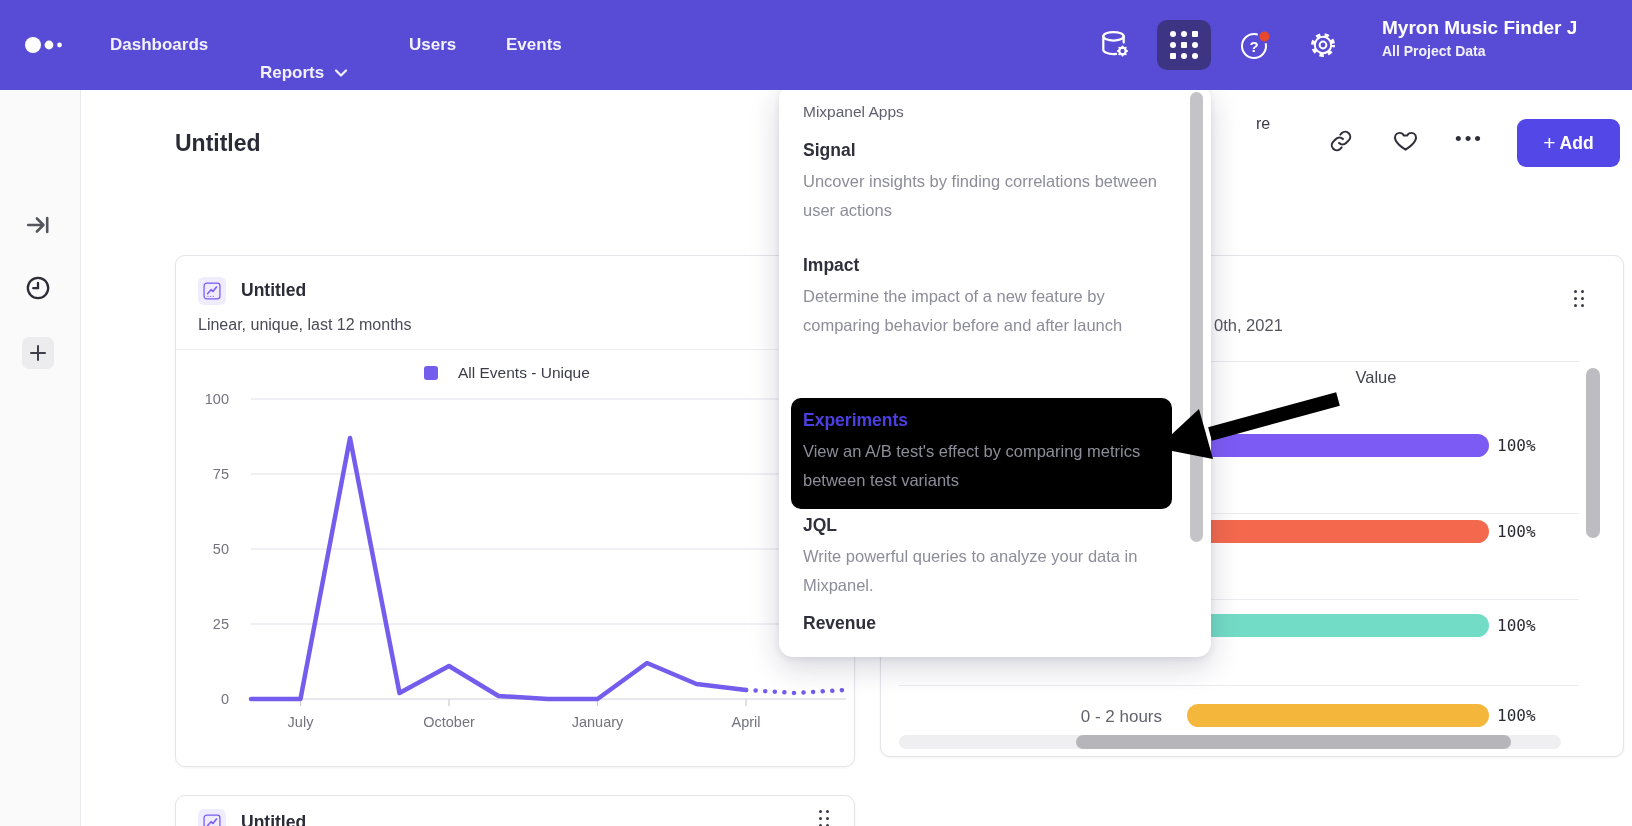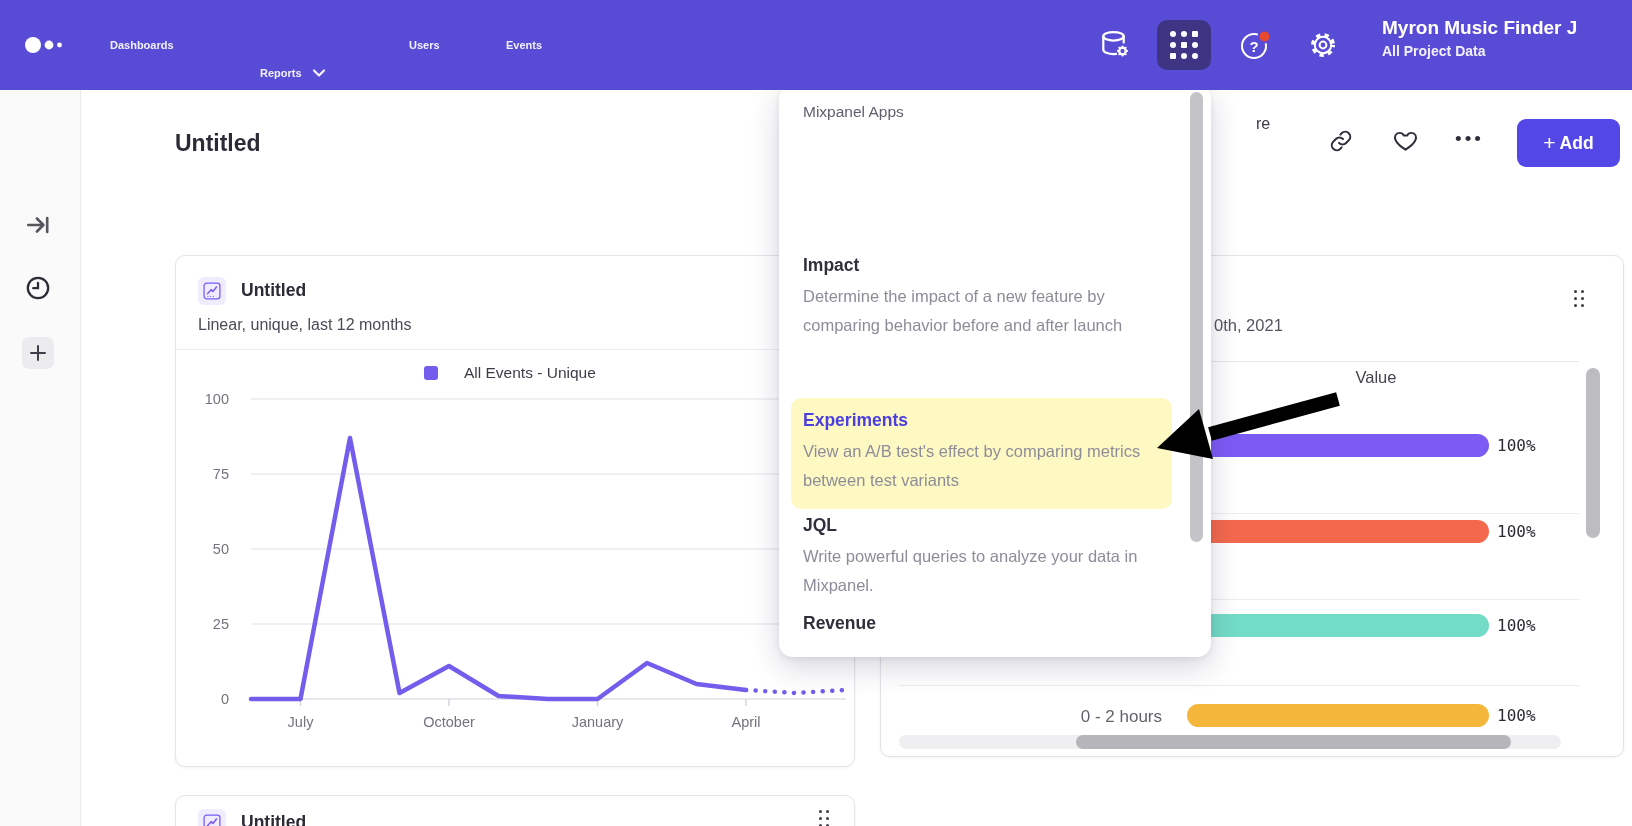--- a/index.html
+++ b/index.html
@@ -2,21 +2,21 @@
 <html><head>
 <meta charset="utf-8">
 <style>
   html,body{margin:0;padding:0;}
   body{font-family:"Liberation Sans",sans-serif;}
   #app{position:relative;width:1632px;height:826px;overflow:hidden;background:#ffffff;}
 
   
   .navbar{position:absolute;left:0;top:0;width:1632px;height:90px;background:#584bd6;z-index:10;}
   .nav-item{position:absolute;top:0;height:90px;display:flex;align-items:center;color:#f2f1fd;
-            font-size:11px;font-weight:600;cursor:pointer;}
+            font-size:17px;font-weight:600;cursor:pointer;}
   .searchbox{position:absolute;left:611px;top:18px;width:431px;height:48px;border:1.5px solid rgba(255,255,255,.38);
              border-radius:10px;background:rgba(255,255,255,.06);display:flex;align-items:center;box-sizing:border-box;
              padding:0 26px 0 32px;cursor:text;}
   .search-ph{color:rgba(255,255,255,.85);font-size:17px;font-weight:600;margin-left:24px;}
   .search-sc{color:rgba(255,255,255,.55);font-size:16px;margin-left:auto;}
   .nav-icon{position:absolute;top:0;height:90px;display:flex;align-items:center;cursor:pointer;}
   .apps-tile{position:absolute;left:1157px;top:20px;width:54px;height:50px;background:#3d3583;border-radius:10px;
              display:flex;align-items:center;justify-content:center;cursor:pointer;}
   .tile-grid{display:grid;grid-template-columns:repeat(3,6px);grid-template-rows:repeat(3,6px);gap:5px;}
   .tile-grid i{background:#fff;display:block;}
@@ -32,21 +32,21 @@
   .plusbox{background:#ececee;border-radius:7px;}
 
   
   .card{position:absolute;background:#fff;border:1px solid #e4e4e9;border-radius:10px;
         box-shadow:0 1px 3px rgba(20,20,50,.05);z-index:1;}
   .card-title{font-size:17.5px;font-weight:700;color:#2c2c38;}
   .icon-chip{position:absolute;width:28px;height:28px;background:#efecfe;border-radius:6px;
              display:flex;align-items:center;justify-content:center;}
   .subtitle{font-size:16px;color:#4b4b57;}
   .hline{position:absolute;height:1px;background:#ececf1;}
-  .legend{position:absolute;display:flex;align-items:center;gap:26px;}
+  .legend{position:absolute;display:flex;align-items:center;gap:20px;}
   .legend-swatch{width:14px;height:14px;border-radius:3px;}
   .legend-label{font-size:15.5px;color:#3c3c49;}
   .axis{font-family:"Liberation Sans",sans-serif;font-size:14.5px;fill:#73737e;}
 
   
   .val-header{position:absolute;font-size:16.5px;color:#44444f;text-align:center;}
   .trow-label{position:absolute;font-size:17px;color:#62626d;text-align:right;}
   .bar-fill{position:absolute;height:23px;border-radius:11.5px;}
   .bar-val{position:absolute;font-family:"DejaVu Sans Mono",monospace;font-size:16px;color:#2b2b33;}
   .grip{display:grid;grid-template-columns:repeat(2,3px);grid-template-rows:repeat(3,3px);gap:4px;cursor:grab;}
@@ -54,21 +54,21 @@
   .scroll-thumb{position:absolute;background:#bdbdc1;border-radius:7px;cursor:pointer;}
   .scroll-track{position:absolute;background:#efeff1;border-radius:7px;}
 
   
   .dropdown{position:absolute;left:779px;top:85px;width:432px;height:572px;background:#fff;border-radius:14px;
             box-shadow:0 10px 30px rgba(25,25,70,.18),0 2px 6px rgba(25,25,70,.08);z-index:5;overflow:hidden;}
   .dd-header{position:absolute;left:24px;top:18px;font-size:15.5px;color:#5f5f6e;}
   .app-item{position:absolute;left:12px;width:381px;border-radius:10px;padding:0;cursor:pointer;}
   .ai-title{font-size:17.5px;font-weight:700;color:#30303c;padding-left:12px;}
   .ai-desc{font-size:16.5px;line-height:29px;color:#8d8d99;padding-left:12px;width:356px;}
-  .app-item.hl{background:#fef9c3;}
+  .app-item.hl{background:#000000;}
   .app-item.hl .ai-title{color:#4c3fe0;}
 
   
   .tb-text{font-size:16px;color:#3b3b47;}
   .addbtn{position:absolute;left:1517px;top:119px;width:103px;height:48px;background:#5347e8;border-radius:9px;
           color:#fff;font-size:17.5px;font-weight:700;display:flex;align-items:center;justify-content:center;gap:4px;cursor:pointer;}
   .pagetitle{position:absolute;left:175px;top:130px;font-size:23px;font-weight:700;color:#2b2b37;}
   .more-dots{font-size:19px;letter-spacing:3px;color:#2f2f3a;}
 </style>
 </head>
@@ -188,20 +188,24 @@
         <i></i>
         <i></i>
         <i></i>
         <i></i>
     </div>
   </div>
 
   <div class="dropdown">
     <div class="dd-header">Mixpanel Apps</div>
 
+    <div class="app-item" style="top:55px;">
+      <div class="ai-title">Signal</div>
+      <div class="ai-desc" style="margin-top:6px;">Uncover insights by finding correlations between user actions</div>
+    </div>
 
     <div class="app-item" style="top:170px;">
       <div class="ai-title">Impact</div>
       <div class="ai-desc" style="margin-top:6px;">Determine the impact of a new feature by comparing behavior before and after launch</div>
     </div>
 
     <div class="app-item hl" style="top:313px;padding:12px 0 14px 0;">
       <div class="ai-title">Experiments</div>
       <div class="ai-desc" style="margin-top:6px;">View an A/B test's effect by comparing metrics between test variants</div>
     </div>

